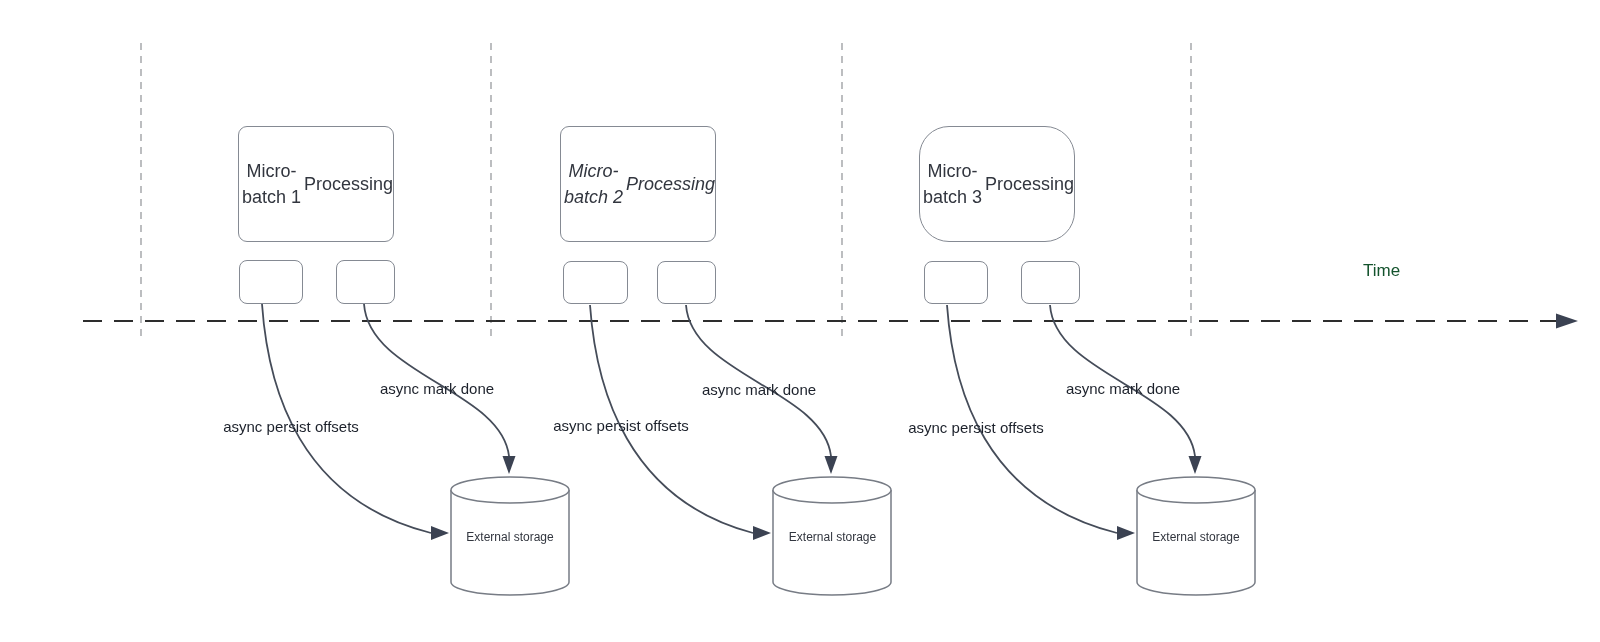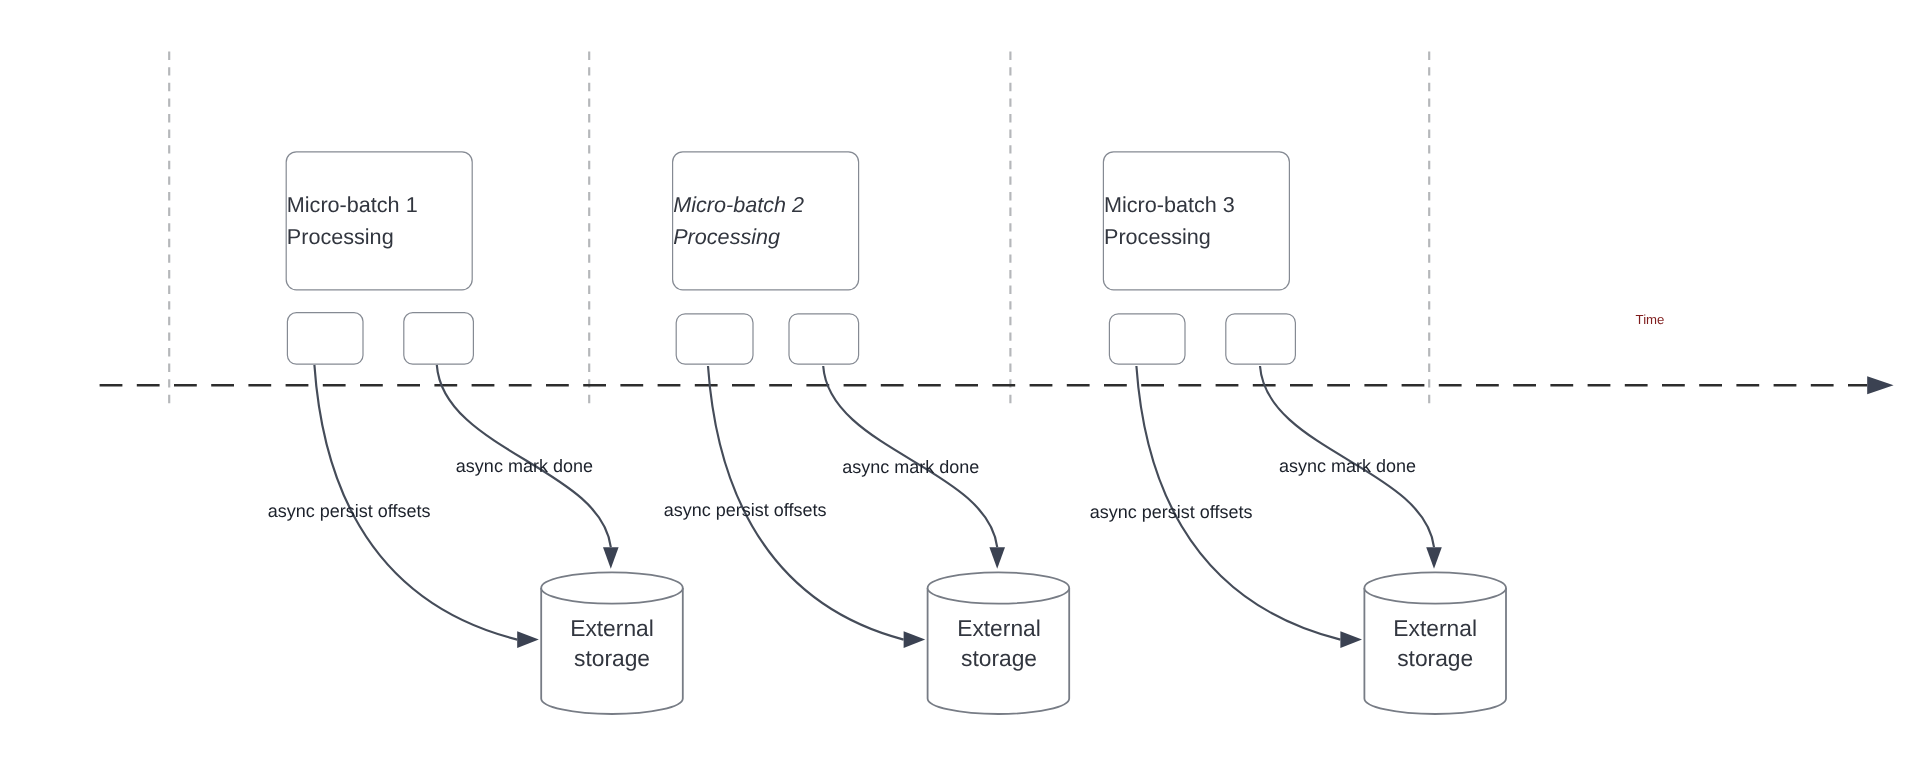--- a/index.html
+++ b/index.html
@@ -20,22 +20,22 @@
     left: 0;
     top: 0;
   }
   .proc-box {
     position: absolute;
     box-sizing: border-box;
     border: 1.5px solid #858a93;
     border-radius: 9px;
     background: #ffffff;
     display: flex;
-    flex-direction: column;
-    align-items: flex-start;
+    flex-direction: row;
+    align-items: center;
     justify-content: center;
     color: #32363f;
     font-size: 18px;
     line-height: 26px;
     text-align: center;
   }
   .task-box {
     position: absolute;
     box-sizing: border-box;
     border: 1.5px solid #858a93;
@@ -50,27 +50,27 @@
     font-weight: normal;
     color: #1c212b;
   }
   .cyl-text {
     position: absolute;
     display: flex;
     align-items: center;
     justify-content: center;
     text-align: center;
     color: #32363f;
-    font-size: 19px;
+    font-size: 12px;
     line-height: 25px;
   }
   .time-label {
     position: absolute;
-    font-size: 11px;
-    color: #7f1d1d;
+    font-size: 17px;
+    color: #14532d;
     white-space: nowrap;
   }
 </style>
 </head>
 <body>
 
 <div class="canvas">
 
   <svg class="layer" width="1600" height="642" viewBox="0 0 1600 642">
 
@@ -126,21 +126,21 @@
   <div class="proc-box" style="left:560px; top:126px; width:156px; height:116px;font-style:italic;">
     <span>Micro-batch 2</span>
     <span>Processing</span>
   </div>
   <div class="task-box" style="left:563px; top:261px; width:65px; height:43px;"></div>
   <div class="task-box" style="left:657px; top:261px; width:59px; height:43px;"></div>
   <div class="arrow-label" style="left:621px; top:417px;">async persist offsets</div>
   <div class="arrow-label" style="left:759px; top:381px;">async mark done</div>
   <div class="cyl-text" style="left:773px; top:481px; width:119px; height:112px;">External storage</div>
 
-  <div class="proc-box" style="left:919px; top:126px; width:156px; height:116px;">
+  <div class="proc-box" style="left:919px; top:126px; width:156px; height:116px;border-radius:30px;">
     <span>Micro-batch 3</span>
     <span>Processing</span>
   </div>
   <div class="task-box" style="left:924px; top:261px; width:64px; height:43px;"></div>
   <div class="task-box" style="left:1021px; top:261px; width:59px; height:43px;"></div>
   <div class="arrow-label" style="left:976px; top:419px;">async persist offsets</div>
   <div class="arrow-label" style="left:1123px; top:380px;">async mark done</div>
   <div class="cyl-text" style="left:1137px; top:481px; width:118px; height:112px;">External storage</div>
 
   <div class="time-label" style="left:1363px; top:261px;">Time</div>

